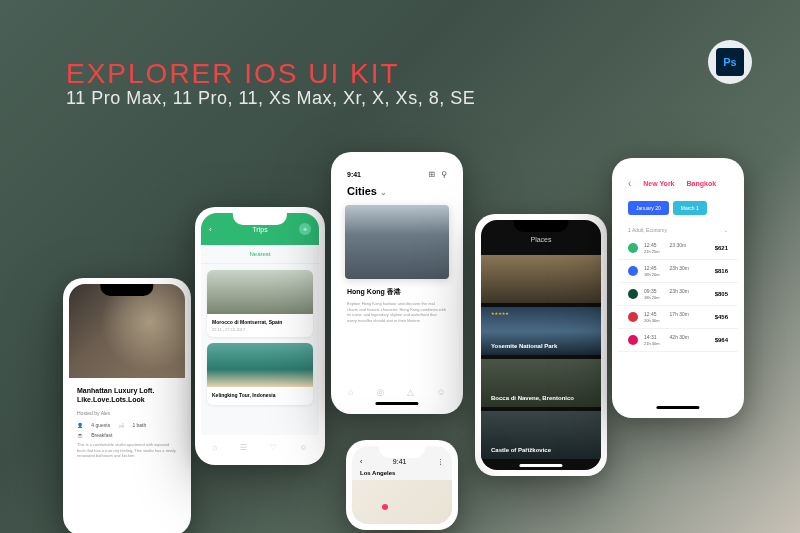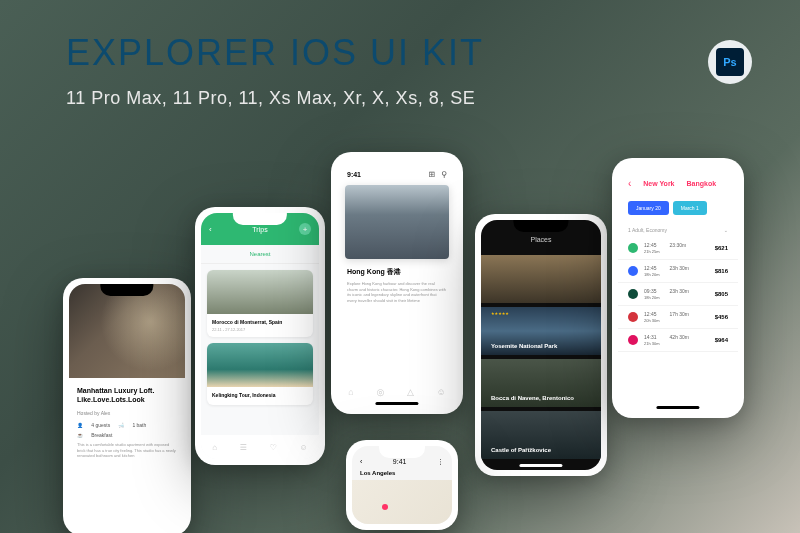--- a/index.html
+++ b/index.html
@@ -1,17 +1,17 @@
 <!DOCTYPE html>
 <html><head>
 <meta charset="utf-8">
 <style>
 *{margin:0;padding:0;box-sizing:border-box;font-family:-apple-system,BlinkMacSystemFont,'Segoe UI',Arial,sans-serif}
 body{width:800px;height:533px;background:linear-gradient(135deg,#4a5f55 0%,#3d4f47 35%,#5a6b5f 70%,#c8c2b8 100%);position:relative;overflow:hidden}
-.title{position:absolute;top:32px;left:66px;color:#0c4a6e;font-size:36px;font-weight:400;letter-spacing:2px}
+.title{position:absolute;top:58px;left:66px;color:#ef4444;font-size:28px;font-weight:400;letter-spacing:2px}
 .subtitle{position:absolute;top:88px;left:66px;color:#e8e8e8;font-size:18px;font-weight:300;letter-spacing:0.5px}
 .ps-badge{position:absolute;top:40px;right:48px;width:44px;height:44px;border-radius:50%;background:#eaeef0;display:flex;align-items:center;justify-content:center}
 .ps-icon{width:28px;height:28px;background:linear-gradient(#001e36,#001e36);border-radius:4px;display:flex;align-items:center;justify-content:center;color:#31a8ff;font-size:11px;font-weight:700}
 .phone{position:absolute;background:#fff;border-radius:20px;box-shadow:0 20px 60px rgba(0,0,0,.35),0 5px 20px rgba(0,0,0,.2);padding:6px}
 .phone .screen{width:100%;height:100%;background:#fff;border-radius:16px;overflow:hidden;position:relative}
 .notch{position:absolute;top:0;left:50%;transform:translateX(-50%);width:46%;height:12px;background:#000;border-radius:0 0 10px 10px;z-index:10}
 .notch.white{background:#fff}
 
 .p1{width:128px;height:258px;top:278px;left:63px}
 .p1 .screen{display:flex;flex-direction:column}
@@ -153,20 +153,21 @@
 <div class="phone p3">
   <div class="screen">
     <div class="notch white"></div>
     <div class="top3">
       <span class="time3">9:41</span>
       <div class="icons3">
           <span>⊞</span>
           <span>⚲</span>
         </div>
     </div>
+    <h2><span>Cities</span> <span class="chev">⌄</span></h2>
     <div class="hero"></div>
     <div class="hname">Hong Kong 香港</div>
     <div class="hdesc">Explore Hong Kong harbour and discover the real charm and historic character. Hong Kong combines with its iconic and legendary skyline and waterfront that every traveller should visit in their lifetime</div>
     <div class="nav3">
       <span>⌂</span>
       <span>◎</span>
       <span>△</span>
       <span>☺</span>
     </div>
     <div class="h-indicator"></div>

